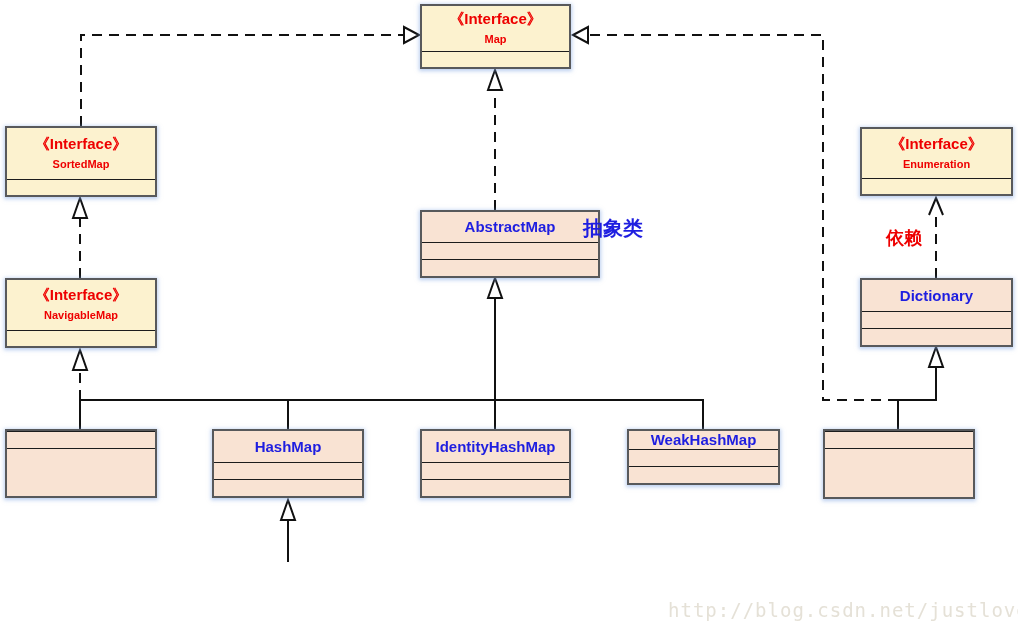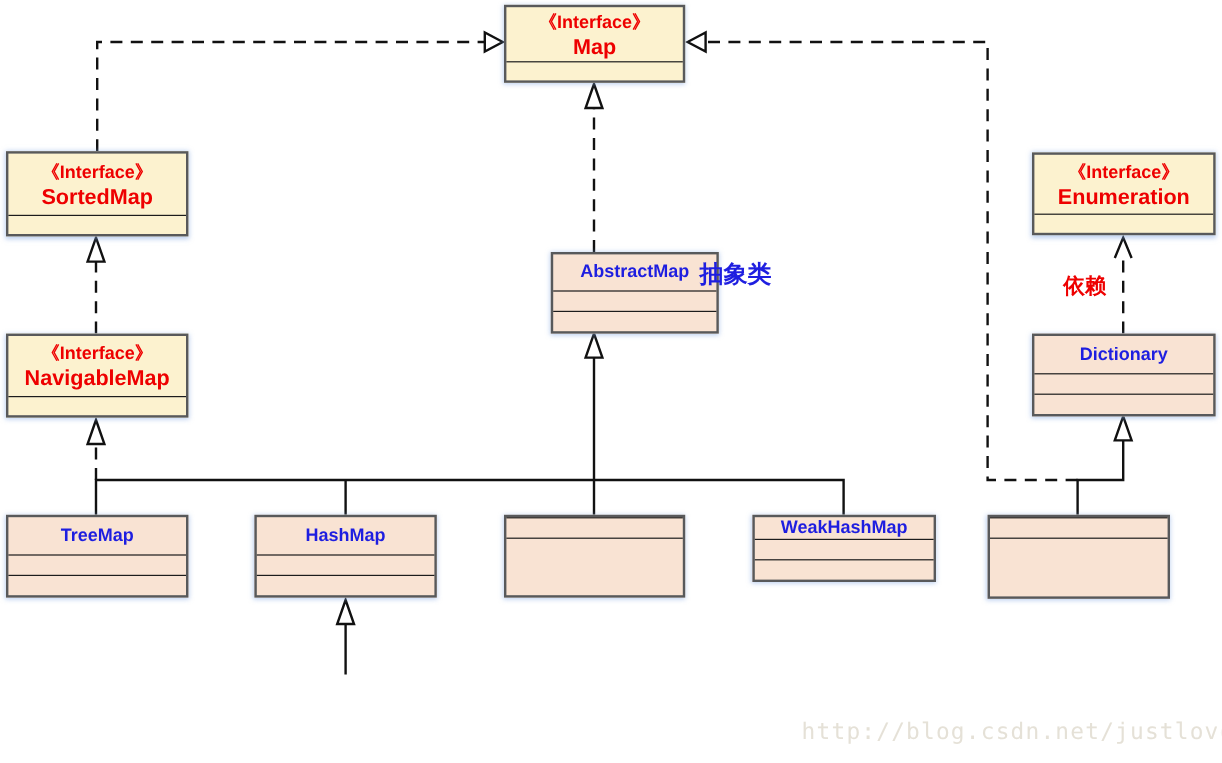--- a/index.html
+++ b/index.html
@@ -10,21 +10,21 @@
   #edges{position:absolute;left:0;top:0;width:1018px;height:636px;}
   .node{
     position:absolute;box-sizing:border-box;border:2px solid #58595b;
     box-shadow:0 1px 4px 1px rgba(130,165,225,.55);
     display:flex;flex-direction:column;text-align:center;font-weight:bold;
   }
   .iface{background:#fcf2cf;}
   .cls{background:#f9e3d3;}
   .title{flex:1;display:flex;flex-direction:column;justify-content:center;}
   .stereo{font-size:15px;line-height:20px;color:#ee0000;}
-  .iname{font-size:18px;line-height:20px;color:#ee0000;}
+  .iname{font-size:11px;line-height:20px;color:#ee0000;}
   .cname{font-size:15px;line-height:18px;color:#1e1ee0;}
   .comp{height:15px;border-top:1.5px solid #1c1c1c;}
   .comp2{height:16px;border-top:1.5px solid #1c1c1c;}
   .lbl{position:absolute;font-weight:bold;}
   .lbl-blue{color:#1e1ee0;font-size:20px;}
   .lbl-red{color:#ee0000;font-size:18px;}
   .watermark{
     position:absolute;left:668px;top:599px;
     font-family:"DejaVu Sans Mono","Liberation Mono",monospace;
     font-size:19px;color:#e5e1d7;letter-spacing:1px;white-space:nowrap;
@@ -115,53 +115,53 @@
   </div>
 
   <div class="node iface" style="left:860px;top:127px;width:153px;height:69px;">
     <div class="title">
       <div class="stereo">《Interface》</div>
       <div class="iname">Enumeration</div>
     </div>
     <div class="comp"></div>
   </div>
 
-  <div class="node cls" style="left:420px;top:210px;width:140px;height:68px;margin-left:39px;">
+  <div class="node cls" style="left:420px;top:210px;width:180px;height:68px;">
     <div class="title">
         <div class="cname">AbstractMap</div>
       </div>
     <div class="comp2"></div>
     <div class="comp2"></div>
   </div>
 
   <div class="node cls" style="left:860px;top:278px;width:153px;height:69px;">
     <div class="title">
         <div class="cname">Dictionary</div>
       </div>
     <div class="comp2"></div>
     <div class="comp2"></div>
   </div>
 
   <div class="node cls" style="left:5px;top:429px;width:152px;height:69px;">
-    <div class="title">
-        <div class="cname">TreeMap</div>
-      </div>
     <div class="comp2"></div>
     <div class="comp2"></div>
   </div>
 
   <div class="node cls" style="left:212px;top:429px;width:152px;height:69px;justify-content:space-between;">
     <div class="title">
         <div class="cname">HashMap</div>
       </div>
     <div class="comp2"></div>
     <div class="comp2"></div>
   </div>
 
   <div class="node cls" style="left:420px;top:429px;width:151px;height:69px;">
+    <div class="title">
+        <div class="cname">IdentityHashMap</div>
+      </div>
     <div class="comp2"></div>
     <div class="comp2"></div>
   </div>
 
   <div class="node cls" style="left:627px;top:429px;width:153px;height:56px;">
     <div class="title">
         <div class="cname">WeakHashMap</div>
       </div>
     <div class="comp2"></div>
     <div class="comp2"></div>

